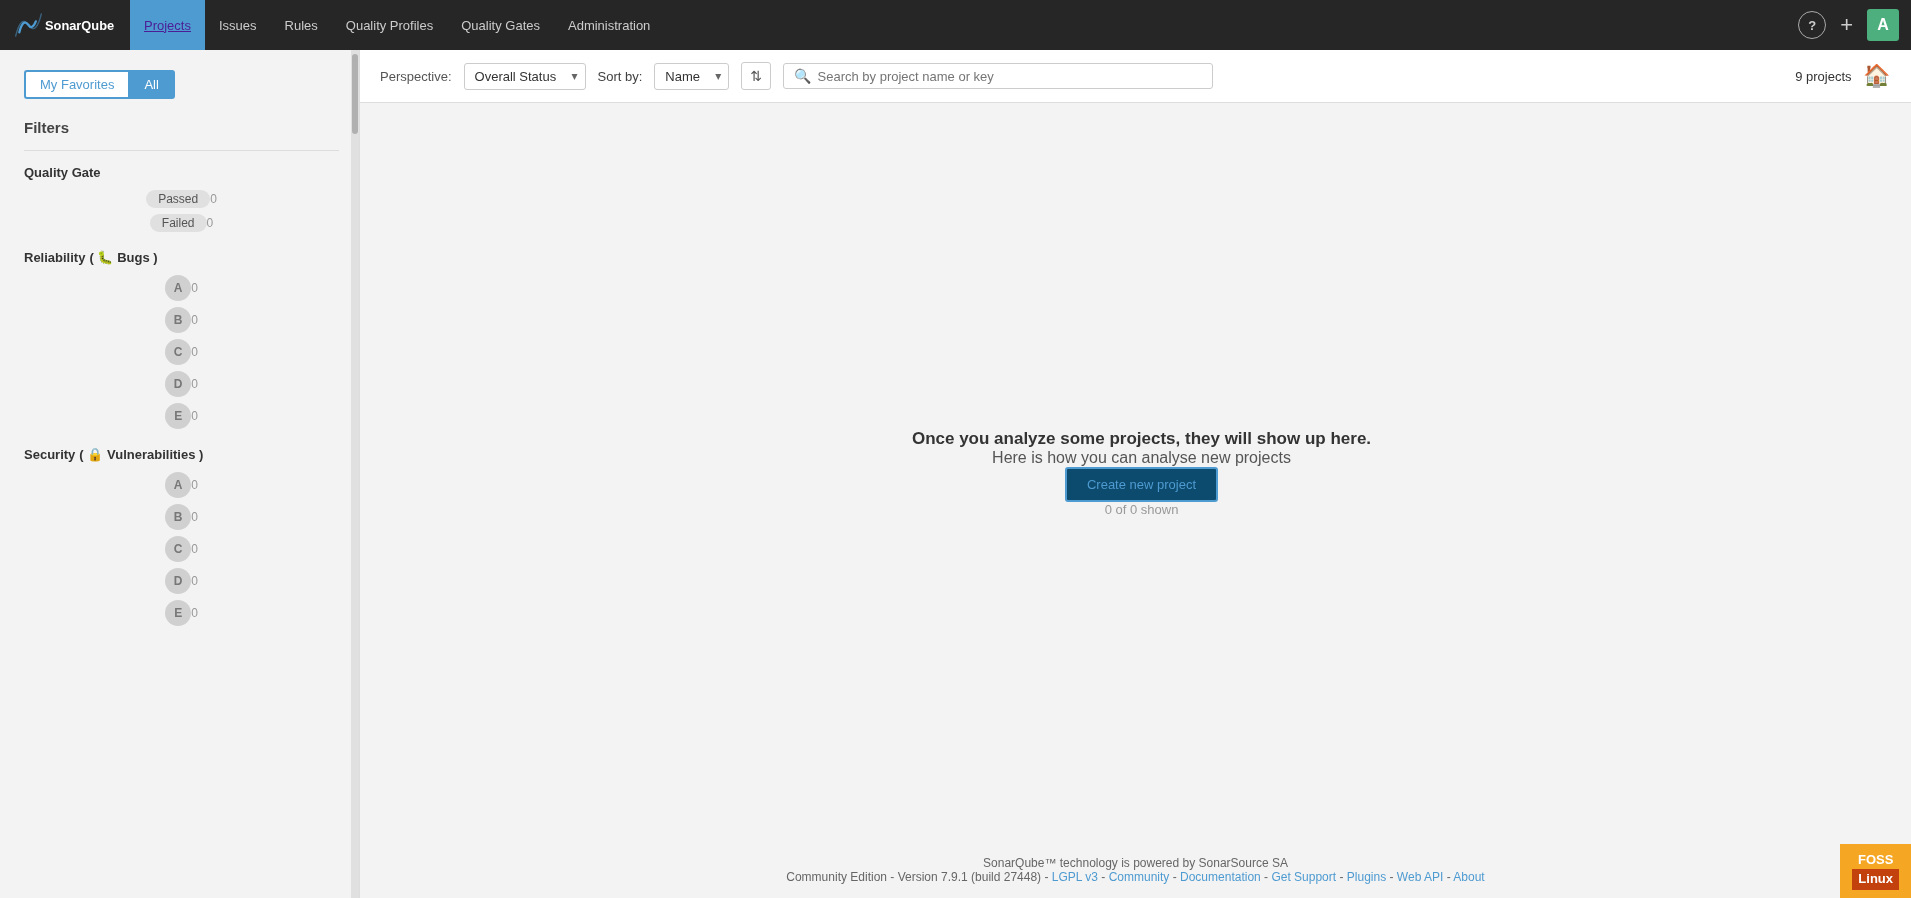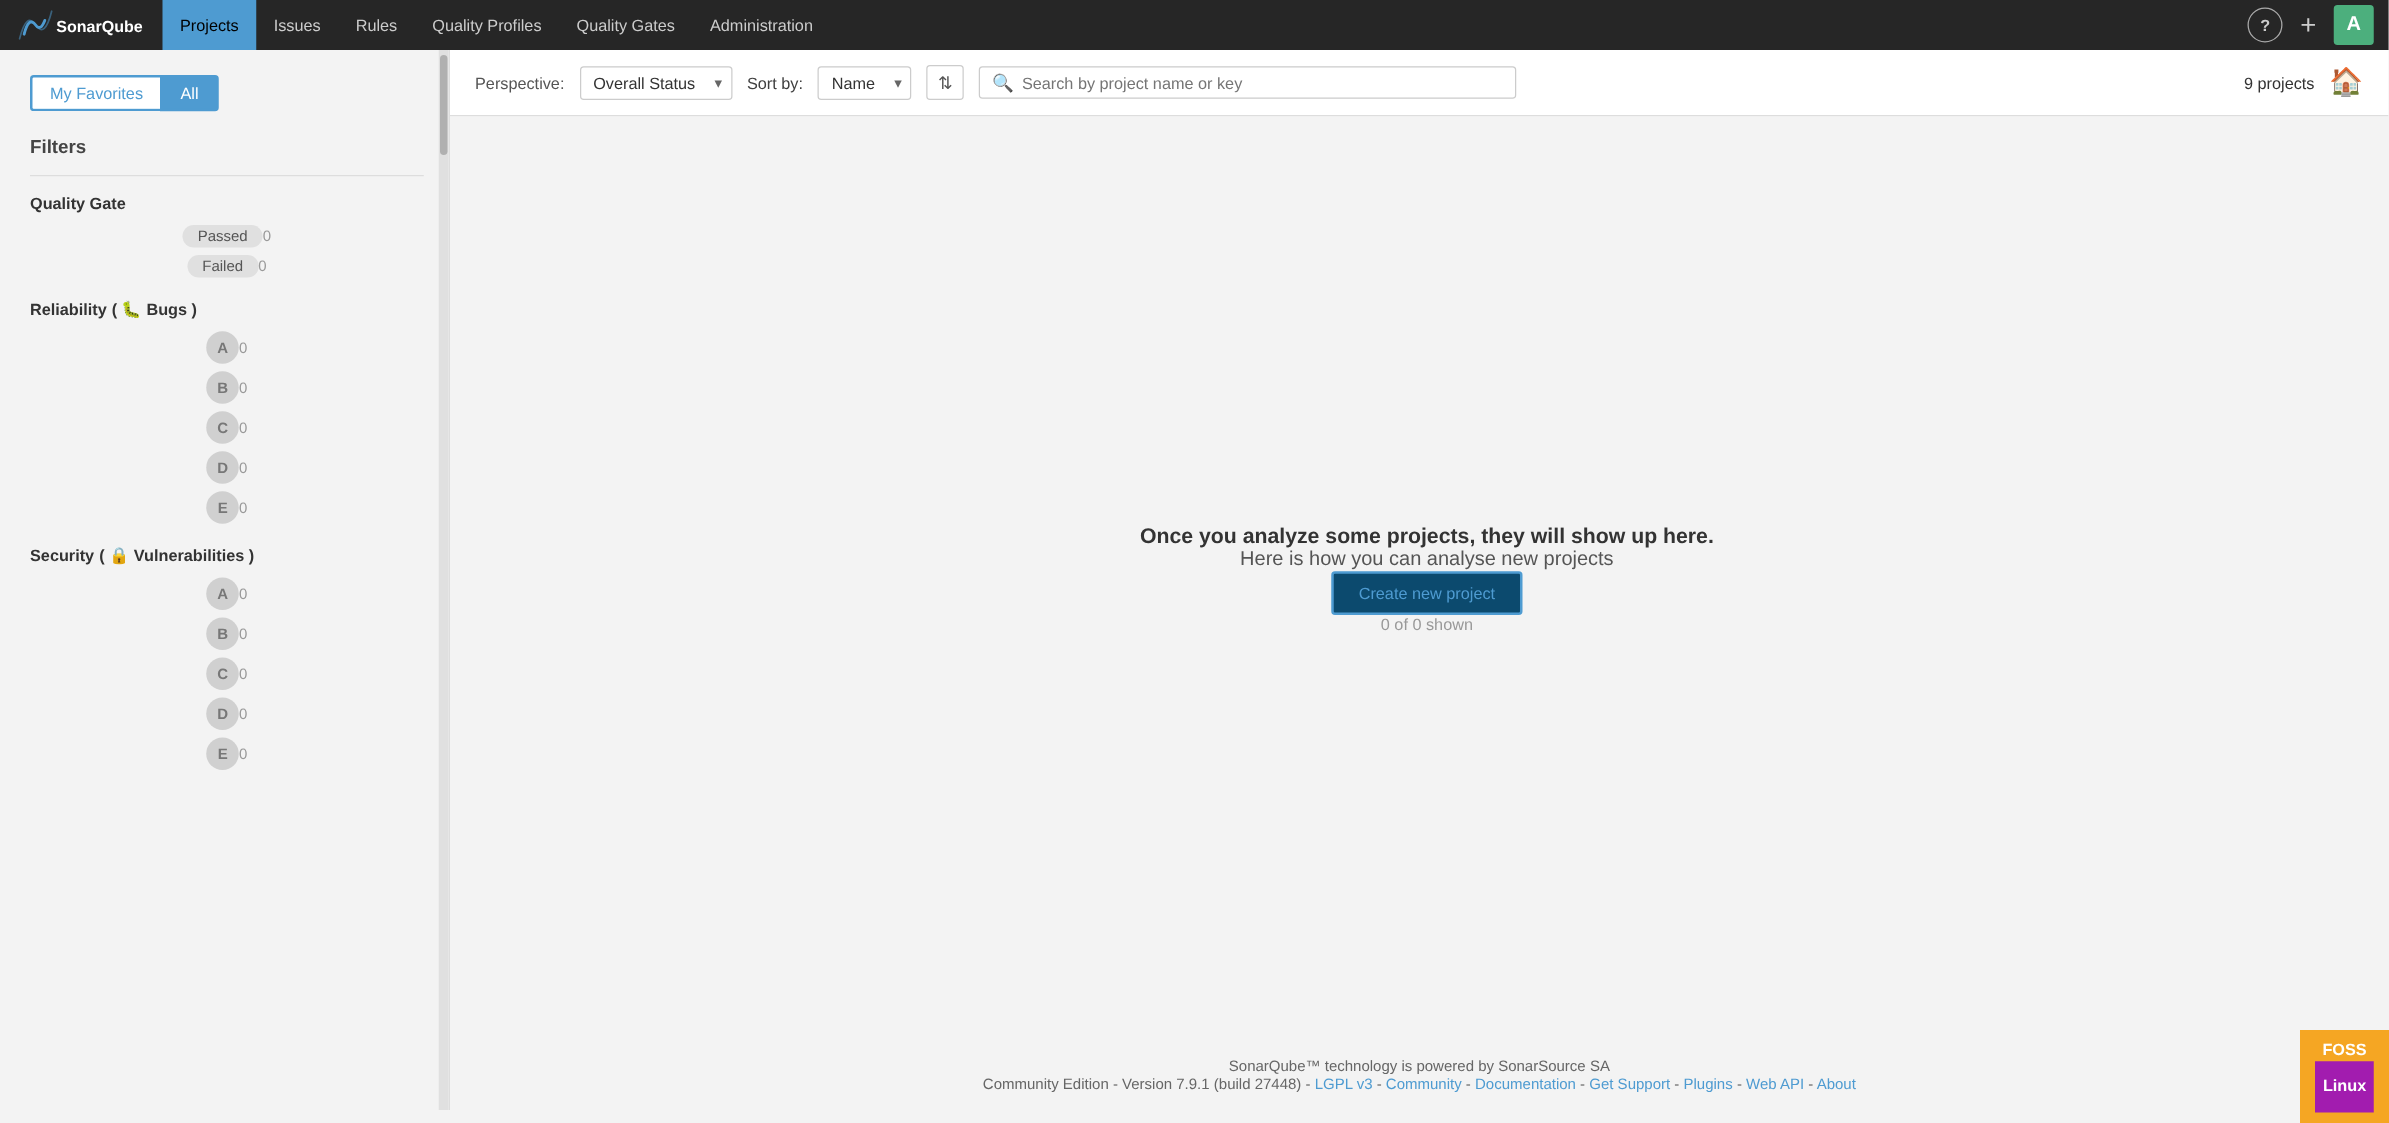--- a/index.html
+++ b/index.html
@@ -1,21 +1,21 @@
 <!DOCTYPE html>
 <html><head>
   <meta charset="utf-8">
   <style>
     * { box-sizing: border-box; margin: 0; padding: 0; }
     body { font-family: Arial, sans-serif; font-size: 13px; background: #f3f3f3; color: #333; min-width: 1911px; min-height: 898px; }
 
     
     .topnav {
       background: #262626;
-      height: 40px;
+      height: 50px;
       display: flex;
       align-items: center;
       padding: 0 12px;
       gap: 0;
       position: relative;
     }
     .topnav-logo {
       display: flex;
       align-items: center;
       margin-right: 8px;
@@ -30,21 +30,21 @@
       color: #ccc;
       text-decoration: none;
       padding: 0 14px;
       height: 100%;
       display: flex;
       align-items: center;
       font-size: 13px;
       cursor: pointer;
       white-space: nowrap;
     }
-    .topnav-link.active { background: #4e9bd1; color: #000000; }
+    .topnav-link.active { background: #4e9bd1; color: #4c1d95; text-decoration: underline; }
     .topnav-spacer { flex: 1; }
     .topnav-right {
       display: flex;
       align-items: center;
       gap: 8px;
     }
     .topnav-help {
       width: 28px; height: 28px;
       border-radius: 50%;
       border: 1px solid #aaa;
@@ -333,21 +333,21 @@
       right: 0;
       background: #f5a623;
       color: #fff;
       font-size: 13px;
       font-weight: bold;
       padding: 8px 12px;
       line-height: 1.3;
       text-align: center;
       z-index: 999;
     }
-    .foss-badge .linux { background: #a21caf; display: block; padding: 12px 6px; }
+    .foss-badge .linux { background: #c2410c; display: block; padding: 2px 6px; }
 
     .divider { height: 1px; background: #ddd; margin: 8px 0 14px 0; }
   </style>
 </head>
 <body>
 
 <nav class="topnav">
   <div class="topnav-logo">
     <svg viewBox="0 0 120 32" xmlns="http://www.w3.org/2000/svg">
 

